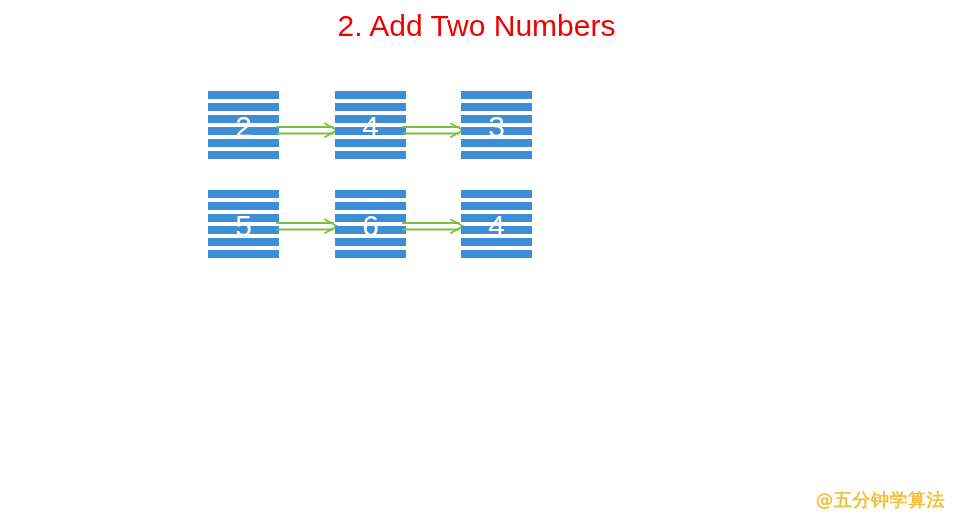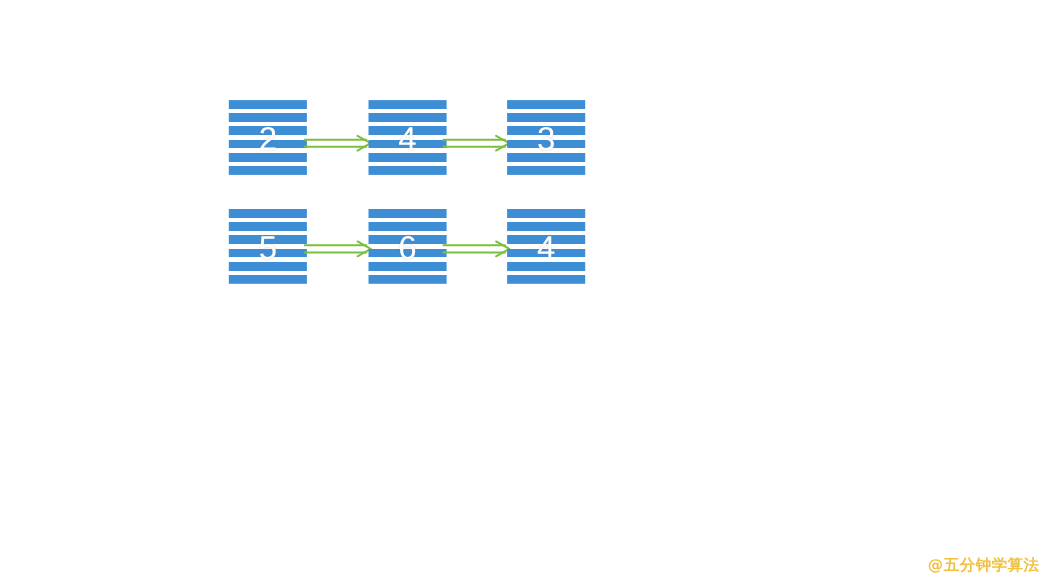--- a/index.html
+++ b/index.html
@@ -61,22 +61,22 @@
   .arrow line, .arrow path {
     stroke: currentColor;
     stroke-width: 1.8;
     fill: none;
     stroke-linecap: round;
     stroke-linejoin: miter;
   }
   .watermark {
     position: absolute;
     right: 8px;
-    bottom: 5px;
-    font-size: 14px;
+    bottom: 16px;
+    font-size: 18px;
     font-weight: bold;
     letter-spacing: 0.5px;
     color: var(--watermark-gold);
     font-family: "DejaVu Sans", "Liberation Sans", sans-serif;
   }
   
   .r1 { top: 91px; }
   .r2 { top: 190px; }
   .c1 { left: 208px; }
   .c2 { left: 335px; }
@@ -84,20 +84,21 @@
   .a1 { left: 276px; }
   .a2 { left: 402px; }
   .ar1 { top: 122px; }
   .ar2 { top: 218px; }
 </style>
 </head>
 <body>
 
 <div class="stage">
 
+  <div class="title">2. Add Two Numbers</div>
 
   <div>
     <div class="node r1 c1">
       <span class="digit">2</span>
     </div>
     <svg class="arrow ar1 a1" viewBox="0 0 62 16">
       <line x1="1" y1="5" x2="57" y2="5"></line>
       <line x1="1" y1="11.5" x2="57" y2="11.5"></line>
       <path d="M49 1.5 61 8.2 49 15"></path>
     </svg>

